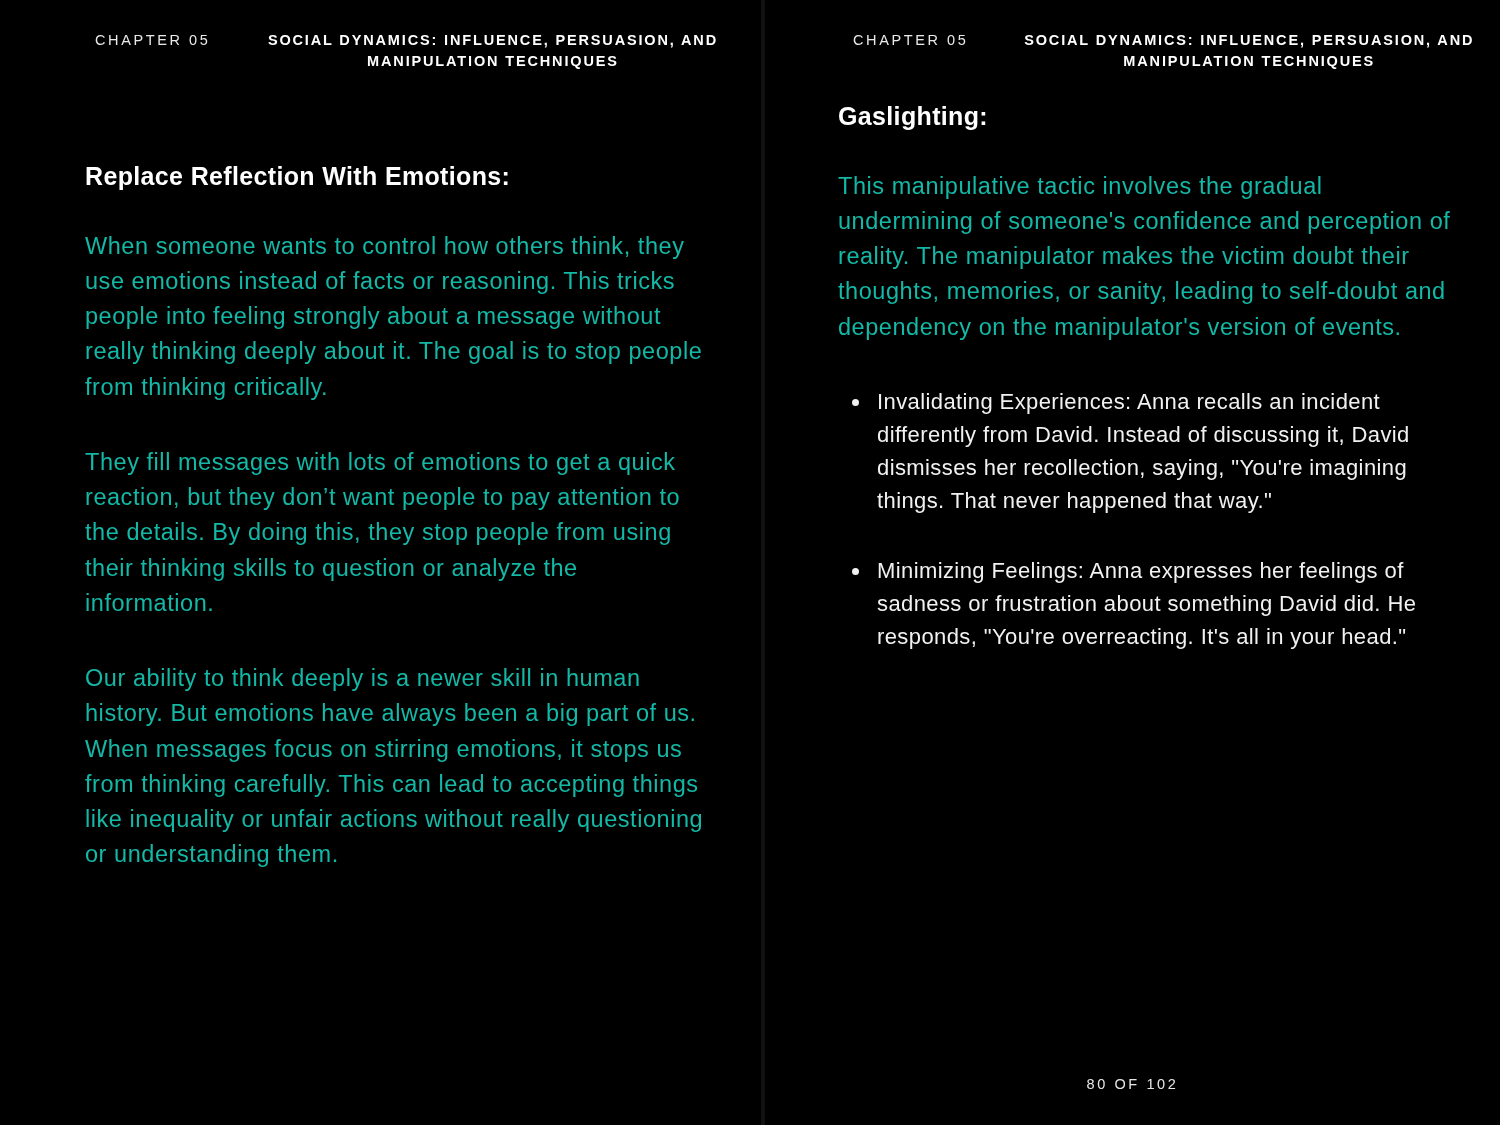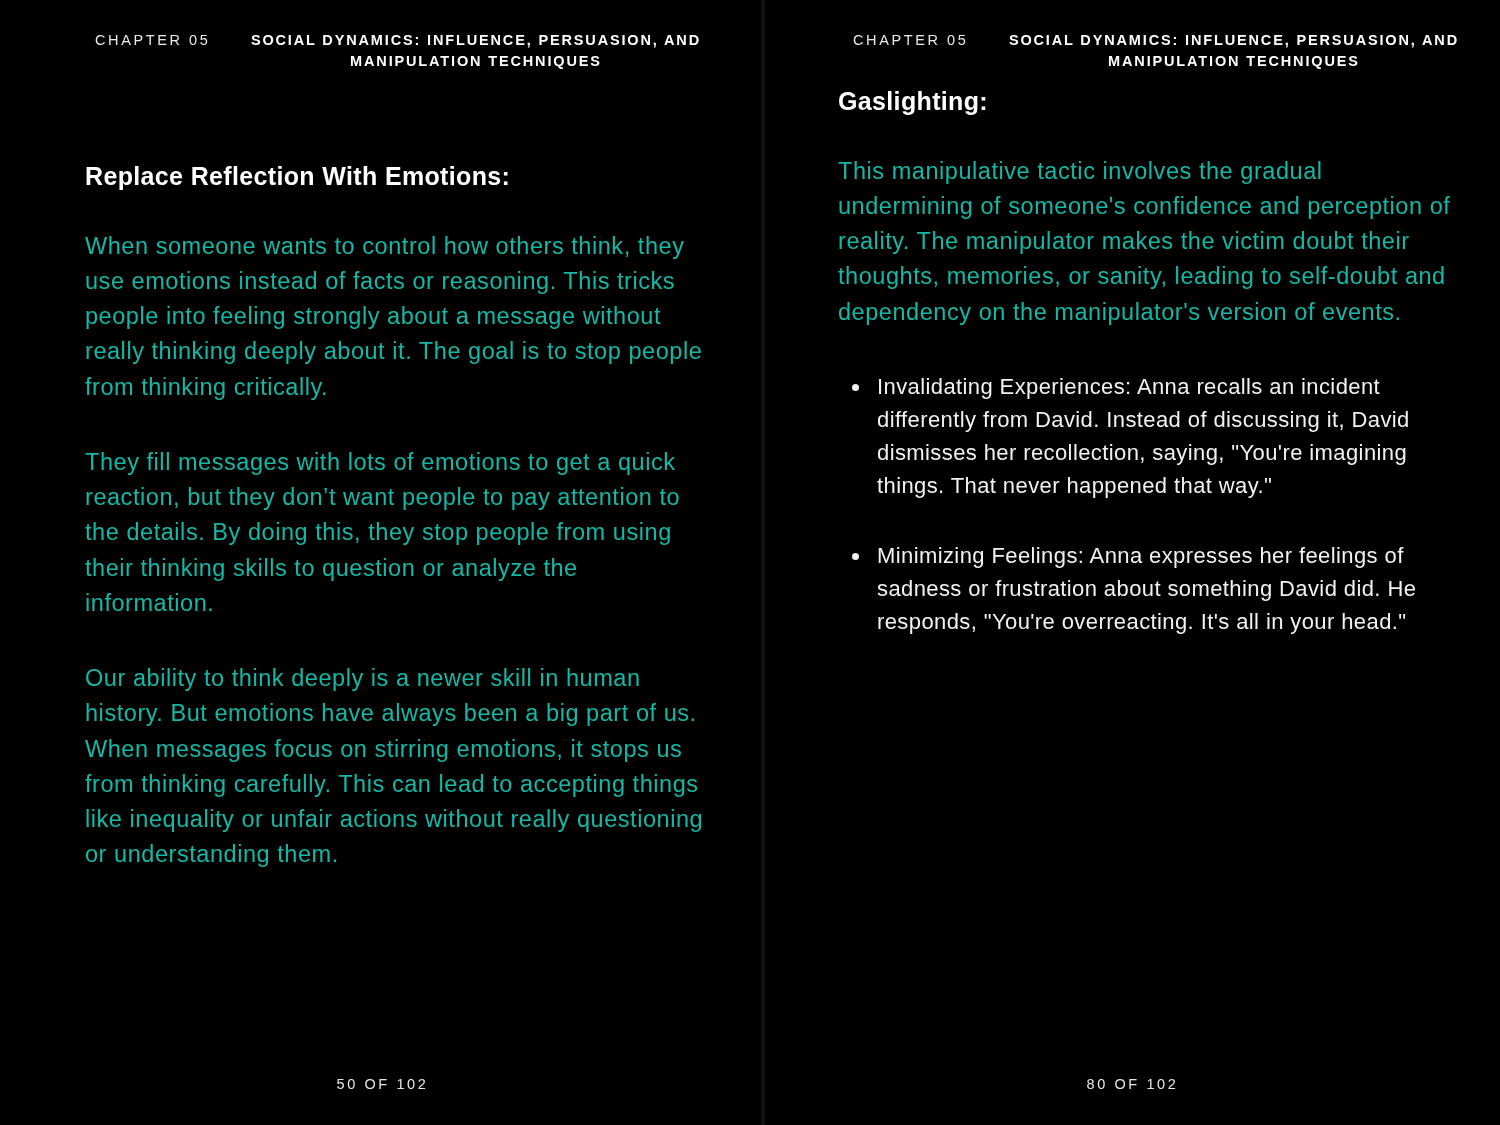--- a/index.html
+++ b/index.html
@@ -50,21 +50,21 @@
     height: 100%;
     background: #111111;
   }
 
   
   .run-head {
     position: absolute;
     top: 30px;
     display: flex;
     align-items: flex-start;
-    gap: 13px;
+    gap: 30px;
     color: #f2f2f2;
   }
   .page.left  .run-head { left: 95px; }
   .page.right .run-head { left: 88px; }
 
   .run-head .chapter-label {
     font-size: 14.5px;
     font-weight: 400;
     letter-spacing: 2.6px;
     white-space: nowrap;
@@ -87,21 +87,21 @@
     top: 0;
     color: #f4f4f4;
   }
   .page.left .content {
     left: 85px;
     top: 160px;
     width: 625px;
   }
   .page.right .content {
     left: 838px;
-    top: 85px;
+    top: 100px;
     width: 615px;
   }
   .page.right .content { left: 73px; width: 615px; }
 
   h2.section-heading {
     margin: 0 0 36px 0;
     font-size: 25px;
     font-weight: 700;
     letter-spacing: 0.35px;
     line-height: 1.3;
@@ -173,21 +173,20 @@
     <div class="content">
       <h2 class="section-heading">Replace Reflection With Emotions:</h2>
 
       <p class="para">When someone wants to control how others think, they use emotions instead of facts or reasoning. This tricks people into feeling strongly about a message without really thinking deeply about it. The goal is to stop people from thinking critically.</p>
 
       <p class="para">They fill messages with lots of emotions to get a quick reaction, but they don’t want people to pay attention to the details. By doing this, they stop people from using their thinking skills to question or analyze the information.</p>
 
       <p class="para">Our ability to think deeply is a newer skill in human history. But emotions have always been a big part of us. When messages focus on stirring emotions, it stops us from thinking carefully. This can lead to accepting things like inequality or unfair actions without really questioning or understanding them.</p>
     </div>
 
-    <div class="page-number">50 OF 102</div>
   </div>
 
   <div class="gutter"></div>
 
   <div class="page right">
 
     <div class="run-head">
       <span class="chapter-label">CHAPTER 05</span>
       <span class="chapter-title">SOCIAL DYNAMICS: INFLUENCE, PERSUASION, AND MANIPULATION TECHNIQUES</span>
     </div>

